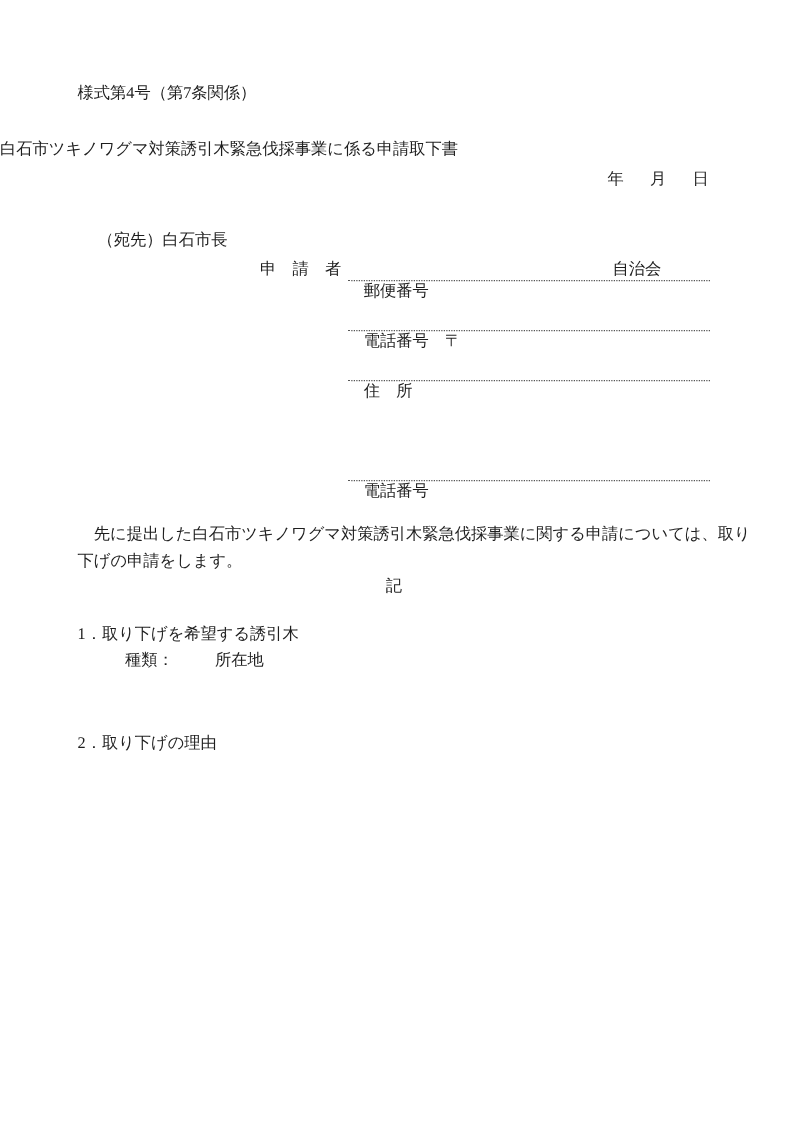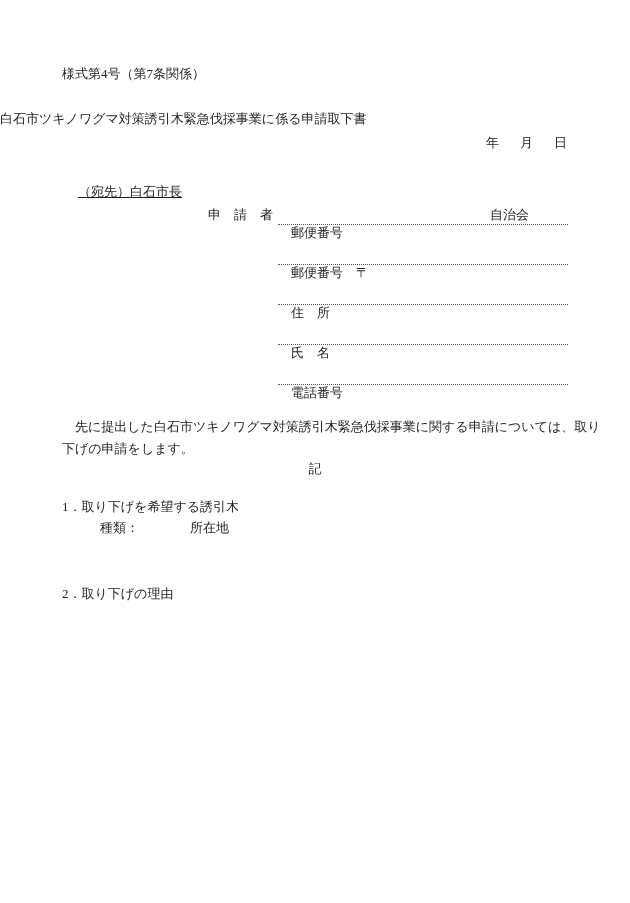--- a/index.html
+++ b/index.html
@@ -26,21 +26,21 @@
     text-align: left;
   }
 
   .date-row {
     position: absolute;
     top: 135px; right: 63px;
     display: flex; gap: 21px;
     line-height: 16px;
   }
 
-  .addressee { left: 78px; top: 184px; text-decoration: underline; }
+  .addressee { left: 78px; top: 184px; }
 
   .applicant-label {
     left: 208px; top: 206px;
     height: 18px; line-height: 18px;
   }
 
   .field-row {
     position: absolute;
     left: 278px; width: 290px; height: 18px;
     border-bottom: 1px dotted #555555;
@@ -67,21 +67,21 @@
 
   .ki {
     left: 0; top: 461px; width: 630px;
     text-align: center;
   }
 
   .item-1 { left: 62px; top: 499px; }
   .sub-row {
     position: absolute;
     left: 100px; top: 520px;
-    display: flex; gap: 51px;
+    display: flex; gap: 33px;
     line-height: 16px;
   }
   .item-2 { left: 62px; top: 586px; }
 </style>
 </head>
 <body>
 
 <div class="page">
 
   <div class="abs form-number">様式第4号（第7条関係）</div>
@@ -97,30 +97,27 @@
   <div class="abs addressee">（宛先）白石市長</div>
 
   <div class="abs applicant-label">申　請　者</div>
 
   <div class="field-row fr-1">
     <span>郵便番号</span>
     <span class="field-inline">自治会</span>
   </div>
 
   <div class="field-row fr-2">
-    <span>郵便番号　〒</span>
+    <span>電話番号　〒</span>
   </div>
 
   <div class="field-row fr-3">
     <span>住　所</span>
   </div>
 
-  <div class="field-row fr-4">
-    <span>氏　名</span>
-  </div>
 
   <div class="field-row fr-5">
     <span>電話番号</span>
   </div>
 
   <div class="para">先に提出した白石市ツキノワグマ対策誘引木緊急伐採事業に関する申請については、取り下げの申請をします。</div>
 
   <div class="abs ki">記</div>
 
   <div class="abs item-1">1．取り下げを希望する誘引木</div>

